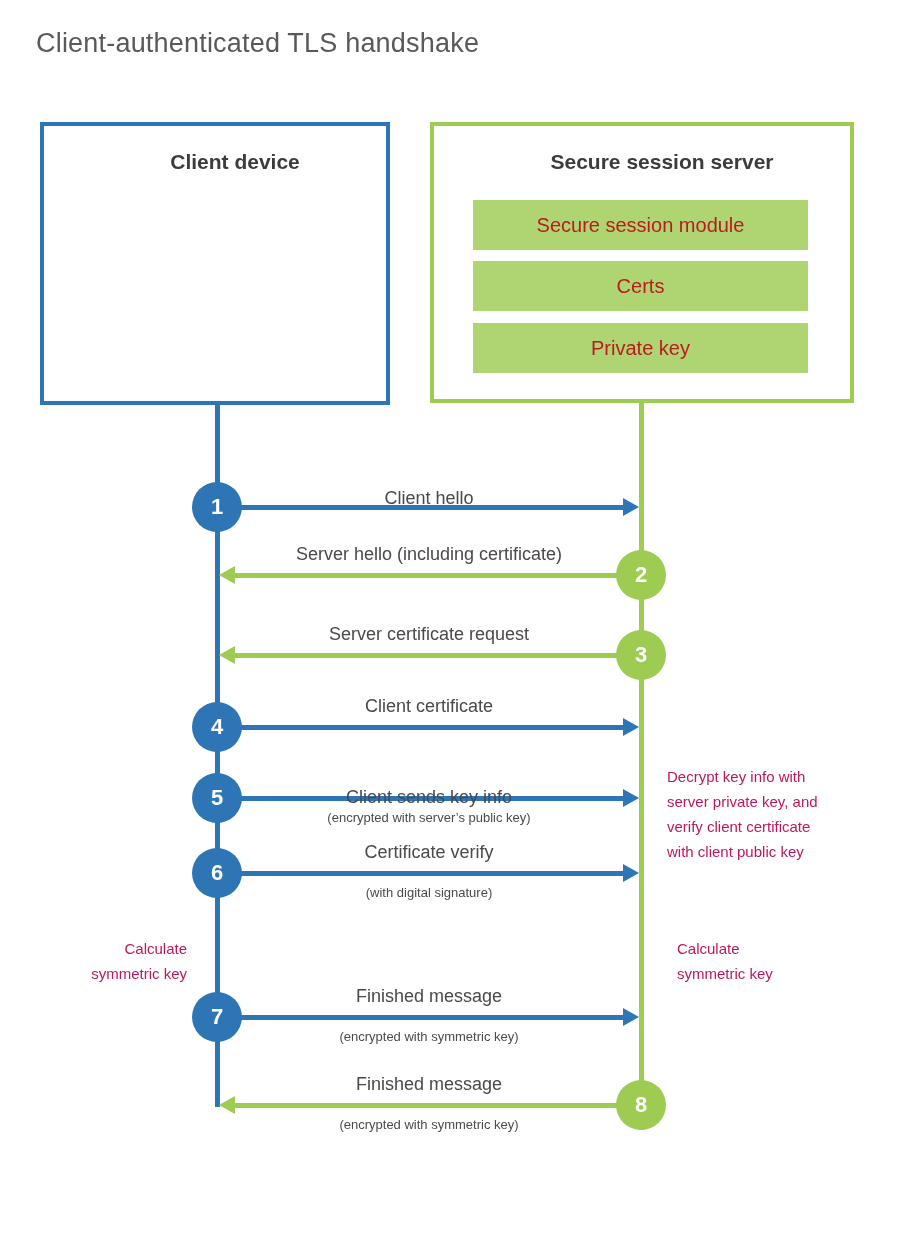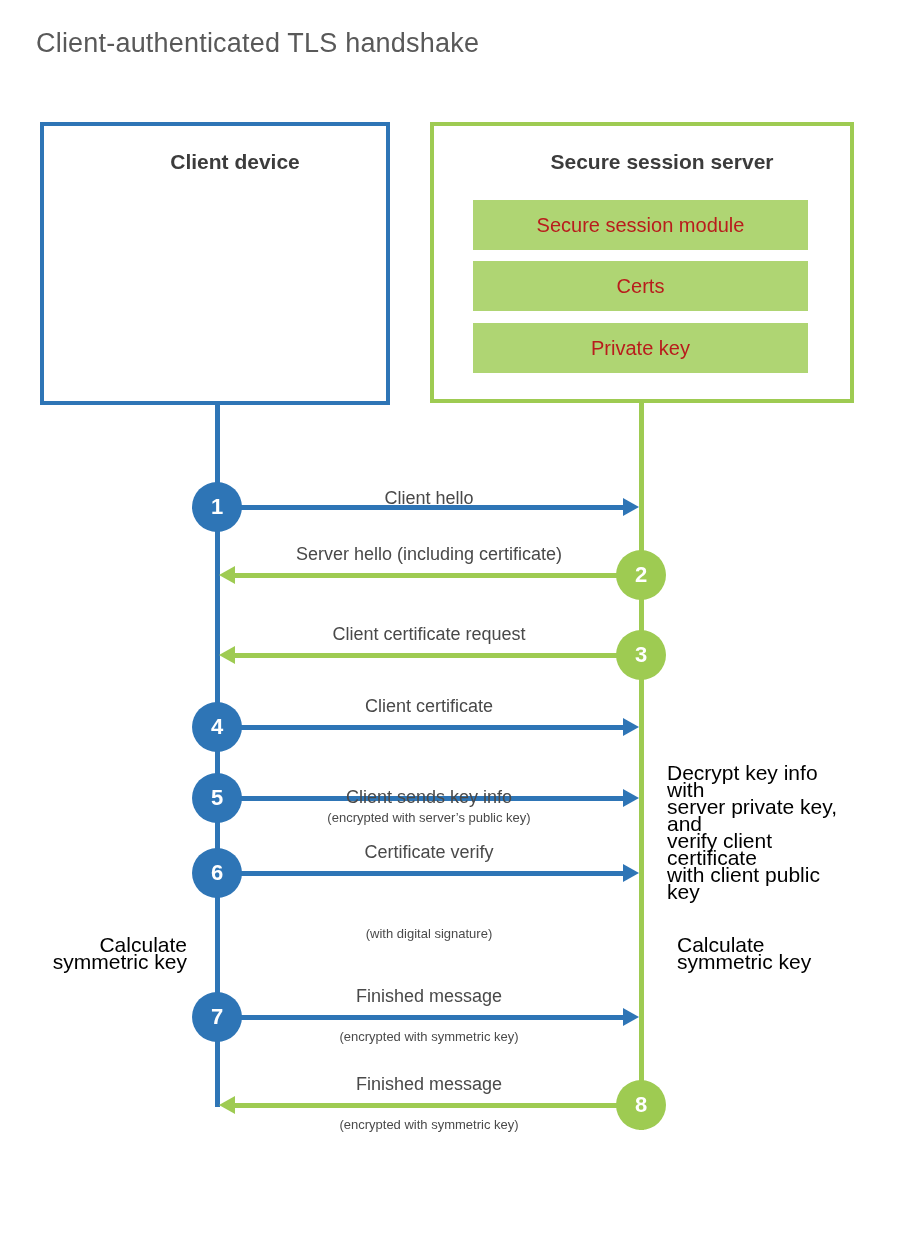--- a/index.html
+++ b/index.html
@@ -40,21 +40,21 @@
                display:flex;align-items:center;justify-content:center;
                color:#fff;font-size:22px;font-weight:700;}
   .step-circle.blue{background:var(--blue);}
   .step-circle.green{background:var(--green);}
   .step-label{position:absolute;left:217px;width:424px;text-align:center;z-index:4;
               font-size:18px;color:#494949;}
   .step-sublabel{position:absolute;left:217px;width:424px;text-align:center;z-index:4;
                  font-size:13px;color:#4a4a4a;}
 
   
-  .note{position:absolute;font-size:21px;line-height:17px;color:#000000;white-space:pre-line;}
+  .note{position:absolute;font-size:15px;line-height:25px;color:#be185d;white-space:pre-line;}
   .note-decrypt{left:667px;top:764px;width:190px;text-align:left;}
   .note-calc-left{left:27px;top:936px;width:160px;text-align:right;}
   .note-calc-right{left:677px;top:936px;width:160px;text-align:left;}
 </style>
 </head>
 <body>
 
 <div id="stage" style="--blue: #2E75B6; --blue-fill: #5C9CD6; --green: #9ECB52; --green-fill: #AFD573;">
 
   <div class="title">Client-authenticated TLS handshake</div>
@@ -78,35 +78,35 @@
       <div class="arrowhead right" style="top: 498px; left: 623px;"></div>
       <div class="step-circle blue" style="left: 192px; top: 482px;">1</div>
       <div class="step-label" style="top: 476px; margin-top: 12px;">Client hello</div>
       <div class="arrow-line" style="top: 573px; background: rgb(158, 203, 82); left: 233px; width: 408px;"></div>
       <div class="arrowhead left" style="top: 566px; left: 219px;"></div>
       <div class="step-circle green" style="left: 616px; top: 550px;">2</div>
       <div class="step-label" style="top: 544px;">Server hello (including certificate)</div>
       <div class="arrow-line" style="top: 653px; background: rgb(158, 203, 82); left: 233px; width: 408px;"></div>
       <div class="arrowhead left" style="top: 646px; left: 219px;"></div>
       <div class="step-circle green" style="left: 616px; top: 630px;">3</div>
-      <div class="step-label" style="top: 624px;">Client certificate request</div>
+      <div class="step-label" style="top: 624px;">Server certificate request</div>
       <div class="arrow-line" style="top: 725px; background: rgb(46, 117, 182); left: 217px; width: 408px;"></div>
       <div class="arrowhead right" style="top: 718px; left: 623px;"></div>
       <div class="step-circle blue" style="left: 192px; top: 702px;">4</div>
       <div class="step-label" style="top: 696px;">Client certificate</div>
       <div class="arrow-line" style="top: 796px; background: rgb(46, 117, 182); left: 217px; width: 408px;"></div>
       <div class="arrowhead right" style="top: 789px; left: 623px;"></div>
       <div class="step-circle blue" style="left: 192px; top: 773px;">5</div>
       <div class="step-label" style="top: 787px;">Client sends key info</div>
       <div class="step-sublabel" style="top: 810px;">(encrypted with server’s public key)</div>
       <div class="arrow-line" style="top: 871px; background: rgb(46, 117, 182); left: 217px; width: 408px;"></div>
       <div class="arrowhead right" style="top: 864px; left: 623px;"></div>
       <div class="step-circle blue" style="left: 192px; top: 848px;">6</div>
       <div class="step-label" style="top: 842px;">Certificate verify</div>
-      <div class="step-sublabel" style="top: 926px; text-align: center;">(with digital signature)</div>
+      <div class="step-sublabel" style="top: 885px; text-align: center;">(with digital signature)</div>
       <div class="arrow-line" style="top: 1015px; background: rgb(46, 117, 182); left: 217px; width: 408px;"></div>
       <div class="arrowhead right" style="top: 1008px; left: 623px;"></div>
       <div class="step-circle blue" style="left: 192px; top: 992px;">7</div>
       <div class="step-label" style="top: 986px;">Finished message</div>
       <div class="step-sublabel" style="top: 1029px;">(encrypted with symmetric key)</div>
       <div class="arrow-line" style="top: 1103px; background: rgb(158, 203, 82); left: 233px; width: 408px;"></div>
       <div class="arrowhead left" style="top: 1096px; left: 219px;"></div>
       <div class="step-circle green" style="left: 616px; top: 1080px;">8</div>
       <div class="step-label" style="top: 1074px;">Finished message</div>
       <div class="step-sublabel" style="top: 1117px;">(encrypted with symmetric key)</div>

